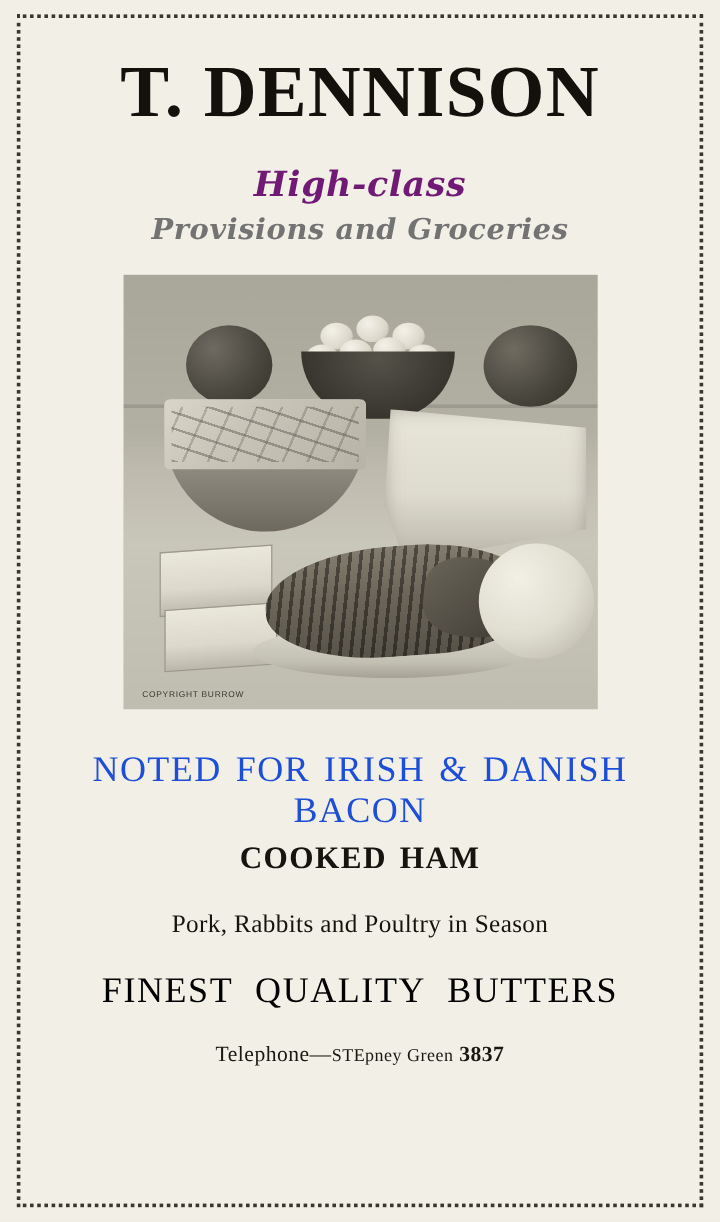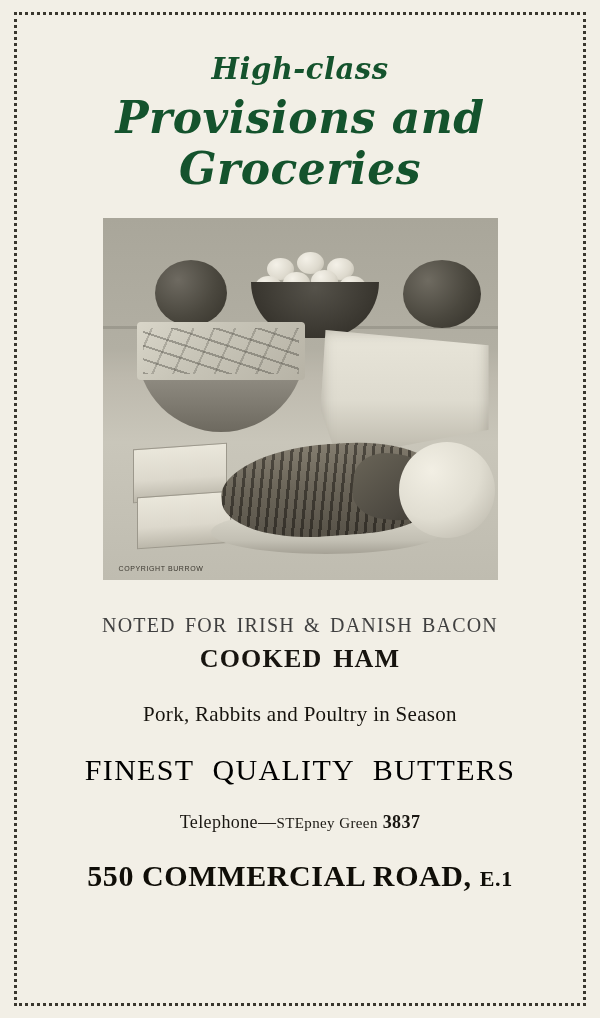--- a/index.html
+++ b/index.html
@@ -52,31 +52,31 @@
     margin: 20px 0 0 0;
     line-height: 1.05;
     white-space: nowrap;
   }
 
   .subtitle-1 {
     font-family: "DejaVu Serif", serif;
     font-style: italic;
     font-weight: bold;
     font-size: 29px;
-    color: #14532d;
+    color: #701a75;
     margin: 26px 0 0 0;
     letter-spacing: 0.5px;
   }
 
   .subtitle-2 {
     font-family: "DejaVu Serif", serif;
     font-style: italic;
     font-weight: bold;
-    font-size: 44px;
-    color: #14532d;
+    font-size: 24px;
+    color: #737373;
     margin: 6px 0 0 0;
     letter-spacing: 0.5px;
   }
 
   
   #ad-photo {
     position: relative;
     width: 395px;
     height: 362px;
     margin: 24px auto 0 auto;
@@ -240,23 +240,23 @@
     bottom: 8px;
     font-family: "Liberation Sans", sans-serif;
     font-size: 7px;
     letter-spacing: .6px;
     color: #3a372f;
   }
 
   
   .line-noted {
     font-family: "Liberation Serif", serif;
-    font-size: 20px;
+    font-size: 30px;
     letter-spacing: 1.2px;
-    color: #404040;
+    color: #1d4ed8;
     margin: 34px 0 0 0;
     word-spacing: 3px;
   }
   .line-ham {
     font-family: "Liberation Serif", serif;
     font-size: 26px;
     letter-spacing: 1.2px;
     color: #17140f;
     margin: 7px 0 0 0;
     word-spacing: 3px;
@@ -298,20 +298,21 @@
   .line-address .small { font-size: 22px; }
 </style>
 </head>
 <body>
 
 <div id="ad-page">
   <div id="ad-border"></div>
 
   <div id="ad-inner">
 
+    <h1 class="company-name">T. DENNISON</h1>
 
     <div class="subtitle-1">High-class</div>
 
     <div class="subtitle-2">Provisions and Groceries</div>
 
     <div id="ad-photo">
       <div class="photo-bg"></div>
       <div class="photo-shelf"></div>
 
       <div class="apple-left"></div>
@@ -356,19 +357,15 @@
 
     <div class="line-pork">Pork, Rabbits and Poultry in Season</div>
 
     <div class="line-butters">FINEST  QUALITY  BUTTERS</div>
 
     <div class="line-phone">
       <span>Telephone—</span><span class="smallcaps">STEpney Green</span>
       <span class="bold">3837</span>
     </div>
 
-    <div class="line-address">
-      <span>550 COMMERCIAL ROAD,</span>
-      <span class="small">E.1</span>
-    </div>
 
   </div>
 </div>
 
 </body></html>

